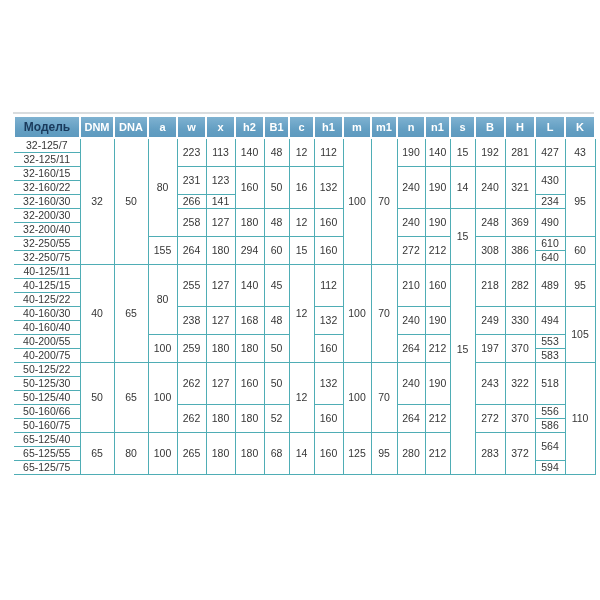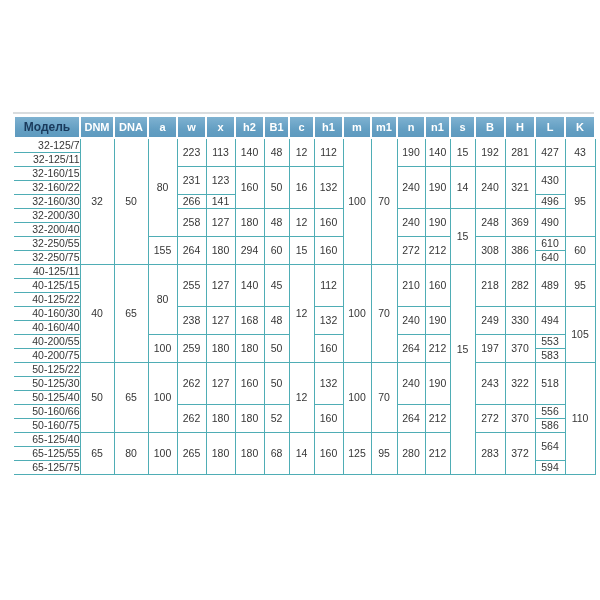--- a/index.html
+++ b/index.html
@@ -6,21 +6,21 @@
             font-family:"Liberation Sans",sans-serif;}
   .page{position:relative;width:600px;height:522px;background:#ffffff;}
   .topline{position:absolute;left:13px;top:112px;width:581px;height:2px;background:#d9dcde;}
   table.spec{position:absolute;left:13px;top:115px;border-collapse:collapse;table-layout:fixed;}
   table.spec th{height:20px;padding:0;border:2px solid #ffffff;
       background:linear-gradient(180deg,#7fb2d1 0%,#649fc3 60%,#5e9abf 100%);
       font-size:11px;font-weight:bold;color:#ffffff;text-align:center;}
   table.spec th.model-th{font-size:12px;color:#1a3a5c;}
   table.spec td{height:13px;padding:0;border:1px solid #4fadb5;text-align:center;
       vertical-align:middle;font-size:10.5px;line-height:1;color:#363636;background:#ffffff;}
-  table.spec td.model{border-left:none;text-align:right;}
+  table.spec td.model{border-left:none;}
   table.spec td span{display:inline-block;}
 </style>
 </head>
 <body>
 
 <div class="page">
   <div class="topline"></div>
   <table class="spec">
     <colgroup>
       <col style="width:66px">
@@ -107,21 +107,21 @@
           <td rowspan="2"><span>430</span></td>
           <td rowspan="5"><span>95</span></td>
         </tr>
         <tr>
           <td class="model">32-160/22</td>
         </tr>
         <tr>
           <td class="model">32-160/30</td>
           <td><span>266</span></td>
           <td><span>141</span></td>
-          <td><span>496</span></td>
+          <td><span>234</span></td>
         </tr>
         <tr>
           <td class="model">32-200/30</td>
           <td rowspan="2"><span>258</span></td>
           <td rowspan="2"><span>127</span></td>
           <td rowspan="2"><span>180</span></td>
           <td rowspan="2"><span>48</span></td>
           <td rowspan="2"><span>12</span></td>
           <td rowspan="2"><span>160</span></td>
           <td rowspan="2"><span>240</span></td>

